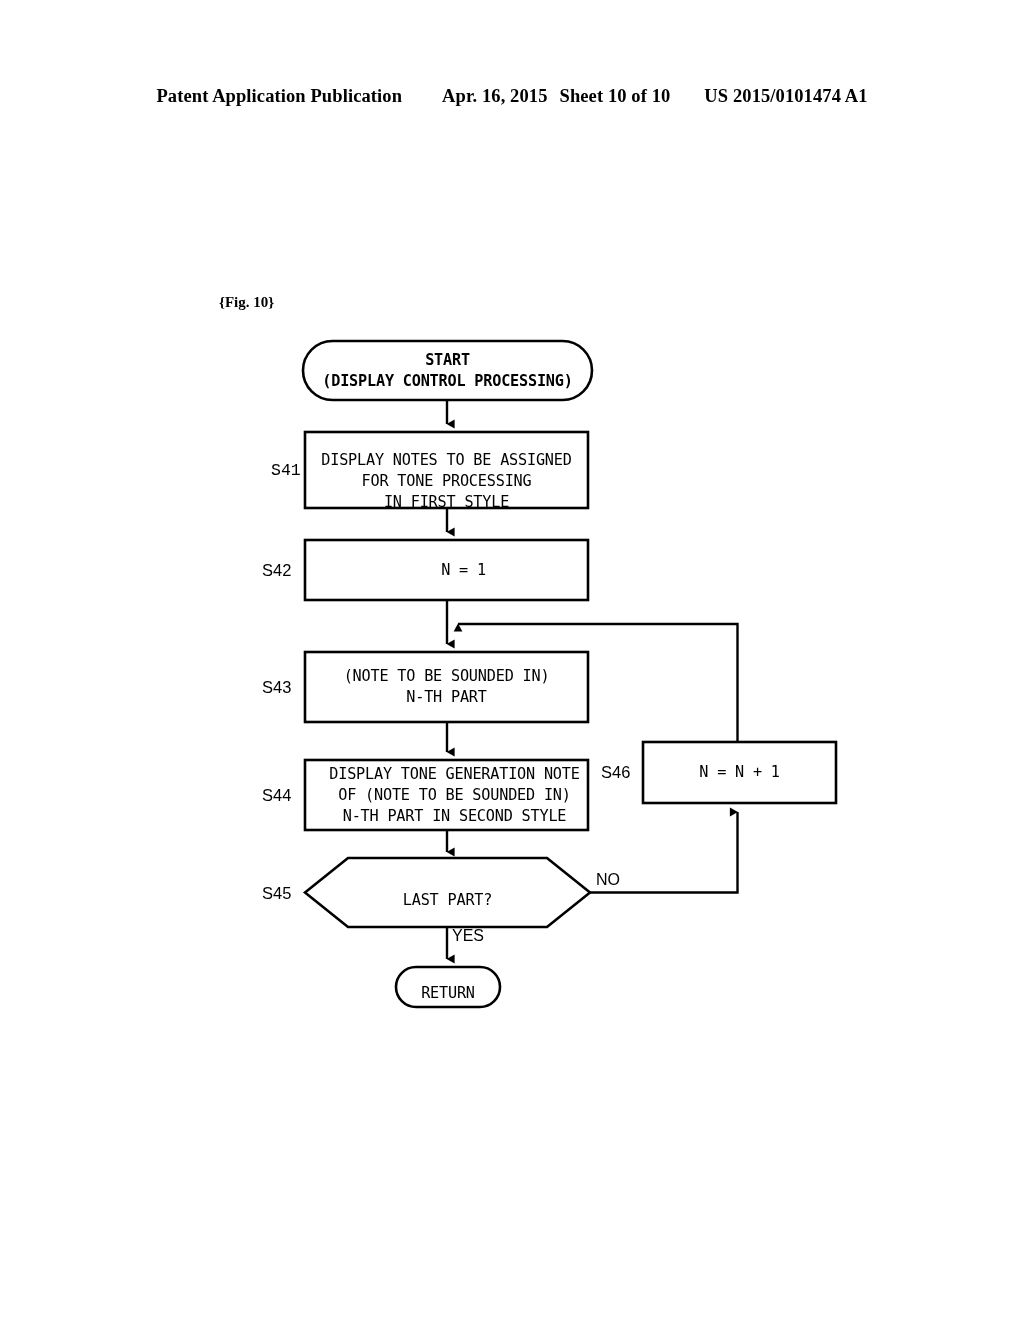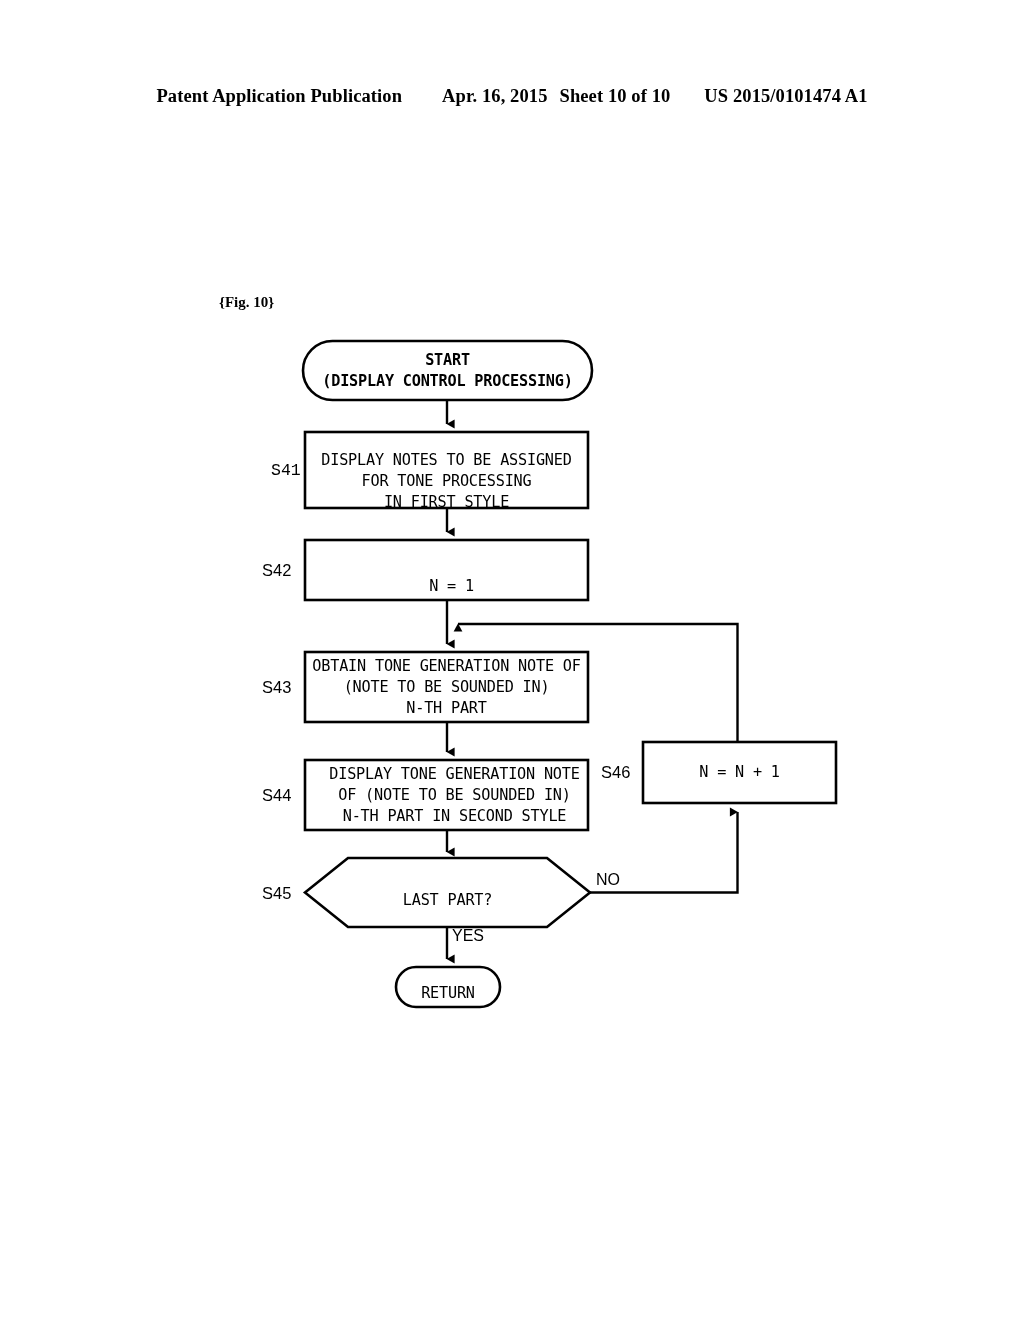--- a/index.html
+++ b/index.html
@@ -82,21 +82,21 @@
     position: absolute;
     font-family: "Liberation Sans", sans-serif;
     font-size: 16px;
     color: #000;
     white-space: nowrap;
   }
 
   
   #text-start  { left: 303px; top: 341px; width: 289px; height: 59px; font-weight: bold; }
   #text-s41    { left: 305px; top: 432px; width: 283px; height: 84px; margin-top: 7px; }
-  #text-s42    { left: 310px; top: 540px; width: 283px; height: 60px; margin-top: 16px; }
+  #text-s42    { left: 322px; top: 540px; width: 283px; height: 60px; }
   #text-s43    { left: 305px; top: 652px; width: 283px; height: 70px; }
   #text-s44    { left: 305px; top: 760px; width: 283px; height: 70px; padding-left: 8px; }
   #text-s45    { left: 305px; top: 858px; width: 285px; height: 85px; }
   #text-s46    { left: 643px; top: 742px; width: 193px; height: 61px; }
   #text-return { left: 396px; top: 967px; width: 104px; height: 53px; }
 
   #label-s41 { left: 271px; top: 461px; font-family: Liberation Mono, monospace; }
   #label-s42 { left: 262px; top: 561px; }
   #label-s43 { left: 262px; top: 678px; }
   #label-s44 { left: 262px; top: 786px; }
@@ -170,21 +170,20 @@
   <span class="tline">DISPLAY NOTES TO BE ASSIGNED</span>
   <span class="tline">FOR TONE PROCESSING</span>
   <span class="tline">IN FIRST STYLE</span>
 </div>
 
 <div class="node-text" id="text-s42">
   <span class="tline">N = 1</span>
 </div>
 
 <div class="node-text" id="text-s43">
-  <span class="tline">OBTAIN TONE GENERATION NOTE OF</span>
   <span class="tline">(NOTE TO BE SOUNDED IN)</span>
   <span class="tline">N-TH PART</span>
 </div>
 
 <div class="node-text" id="text-s44">
   <span class="tline">DISPLAY TONE GENERATION NOTE</span>
   <span class="tline">OF (NOTE TO BE SOUNDED IN)</span>
   <span class="tline">N-TH PART IN SECOND STYLE</span>
 </div>
 

